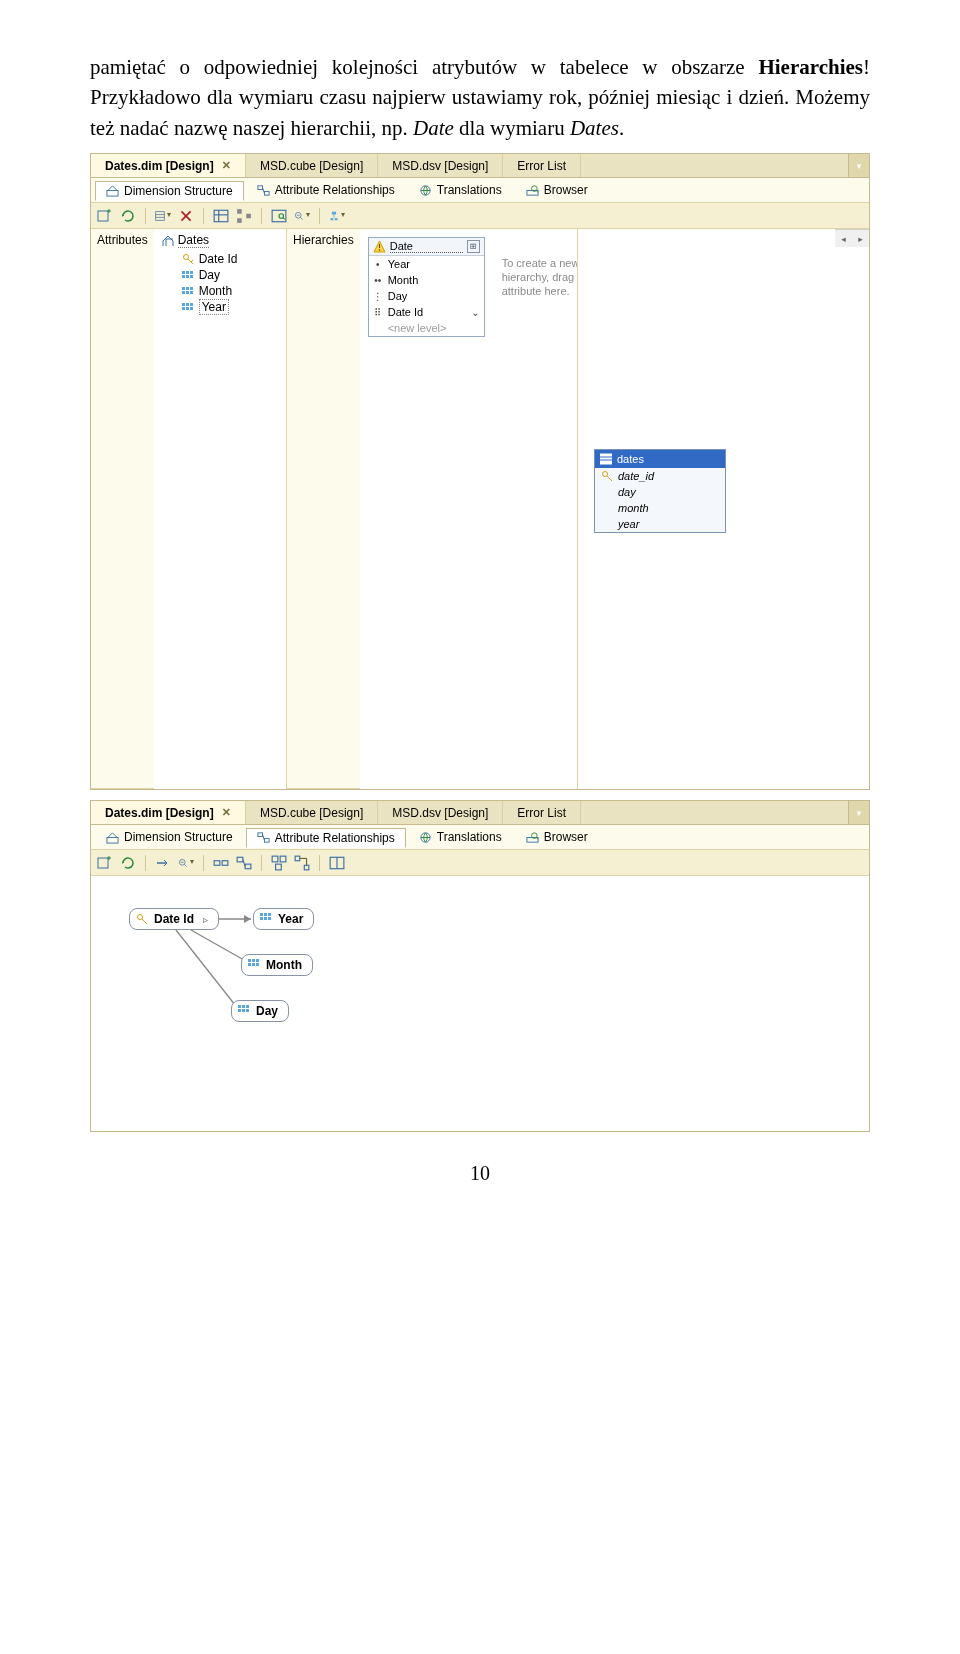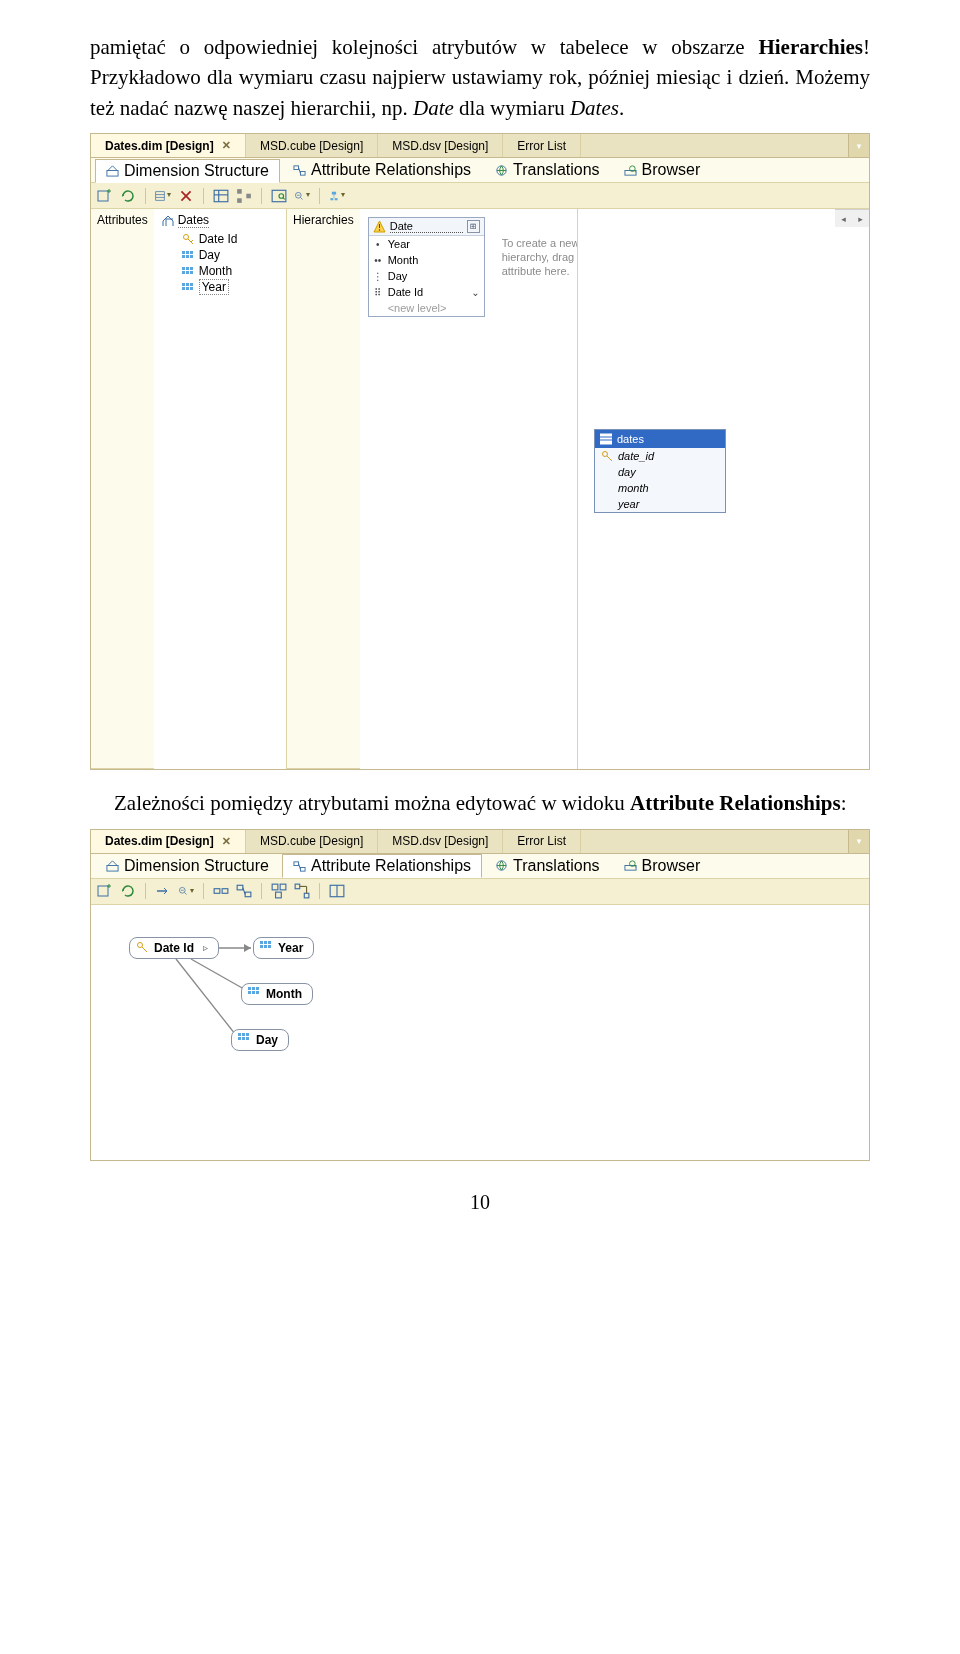--- a/index.html
+++ b/index.html
@@ -3,21 +3,21 @@
 <meta charset="utf-8">
 <style>
   body {
     margin: 0;
     background: #ffffff;
     font-family: "Times New Roman", Times, serif;
     color: #000;
     width: 960px;
   }
   .page {
-    padding: 32px 90px 40px 90px;
+    padding: 52px 90px 40px 90px;
   }
   .body-text {
     font-size: 21px;
     line-height: 1.45;
     text-align: justify;
     margin-bottom: 10px;
   }
   .body-text .bold { font-weight: bold; }
   .body-text .italic { font-style: italic; }
   .indent-para { margin-top: 18px; }
@@ -78,21 +78,21 @@
     border-bottom: 1px solid #dcd3a7;
     padding-left: 4px;
     gap: 2px;
   }
   .subtab {
     display: flex;
     align-items: center;
     gap: 5px;
     padding: 2px 10px;
     border: 1px solid transparent;
-    font-size: 16px;
+    font-size: 12px;
   }
   .subtab.active {
     background: #ffffff;
     border: 1px solid #c6b98f;
     border-bottom: 1px solid #ffffff;
     margin-bottom: -1px;
   }
   .subtab-ic {
     width: 13px; height: 13px;
     display:inline-flex; align-items:center; justify-content:center;
@@ -605,23 +605,20 @@
         </div>
         <div class="scrollbar-btm">
           <span class="arrow">◂</span>
           <span class="track"></span>
           <span class="arrow">▸</span>
         </div>
       </div>
     </div>
   </div>
 
-  <div class="body-text indent-para" style="text-indent:24px;">
-    <span>Zależności pomiędzy atrybutami można edytować w widoku </span><span class="bold">Attribute Relationships</span><span>:</span>
-  </div>
 
   <div class="shot">
 
     <div class="tabstrip">
       <div class="tab active">
         <span>Dates.dim [Design]</span>
         <span class="close-x">✕</span>
       </div>
       <div class="tab">
         <span>MSD.cube [Design]</span>

